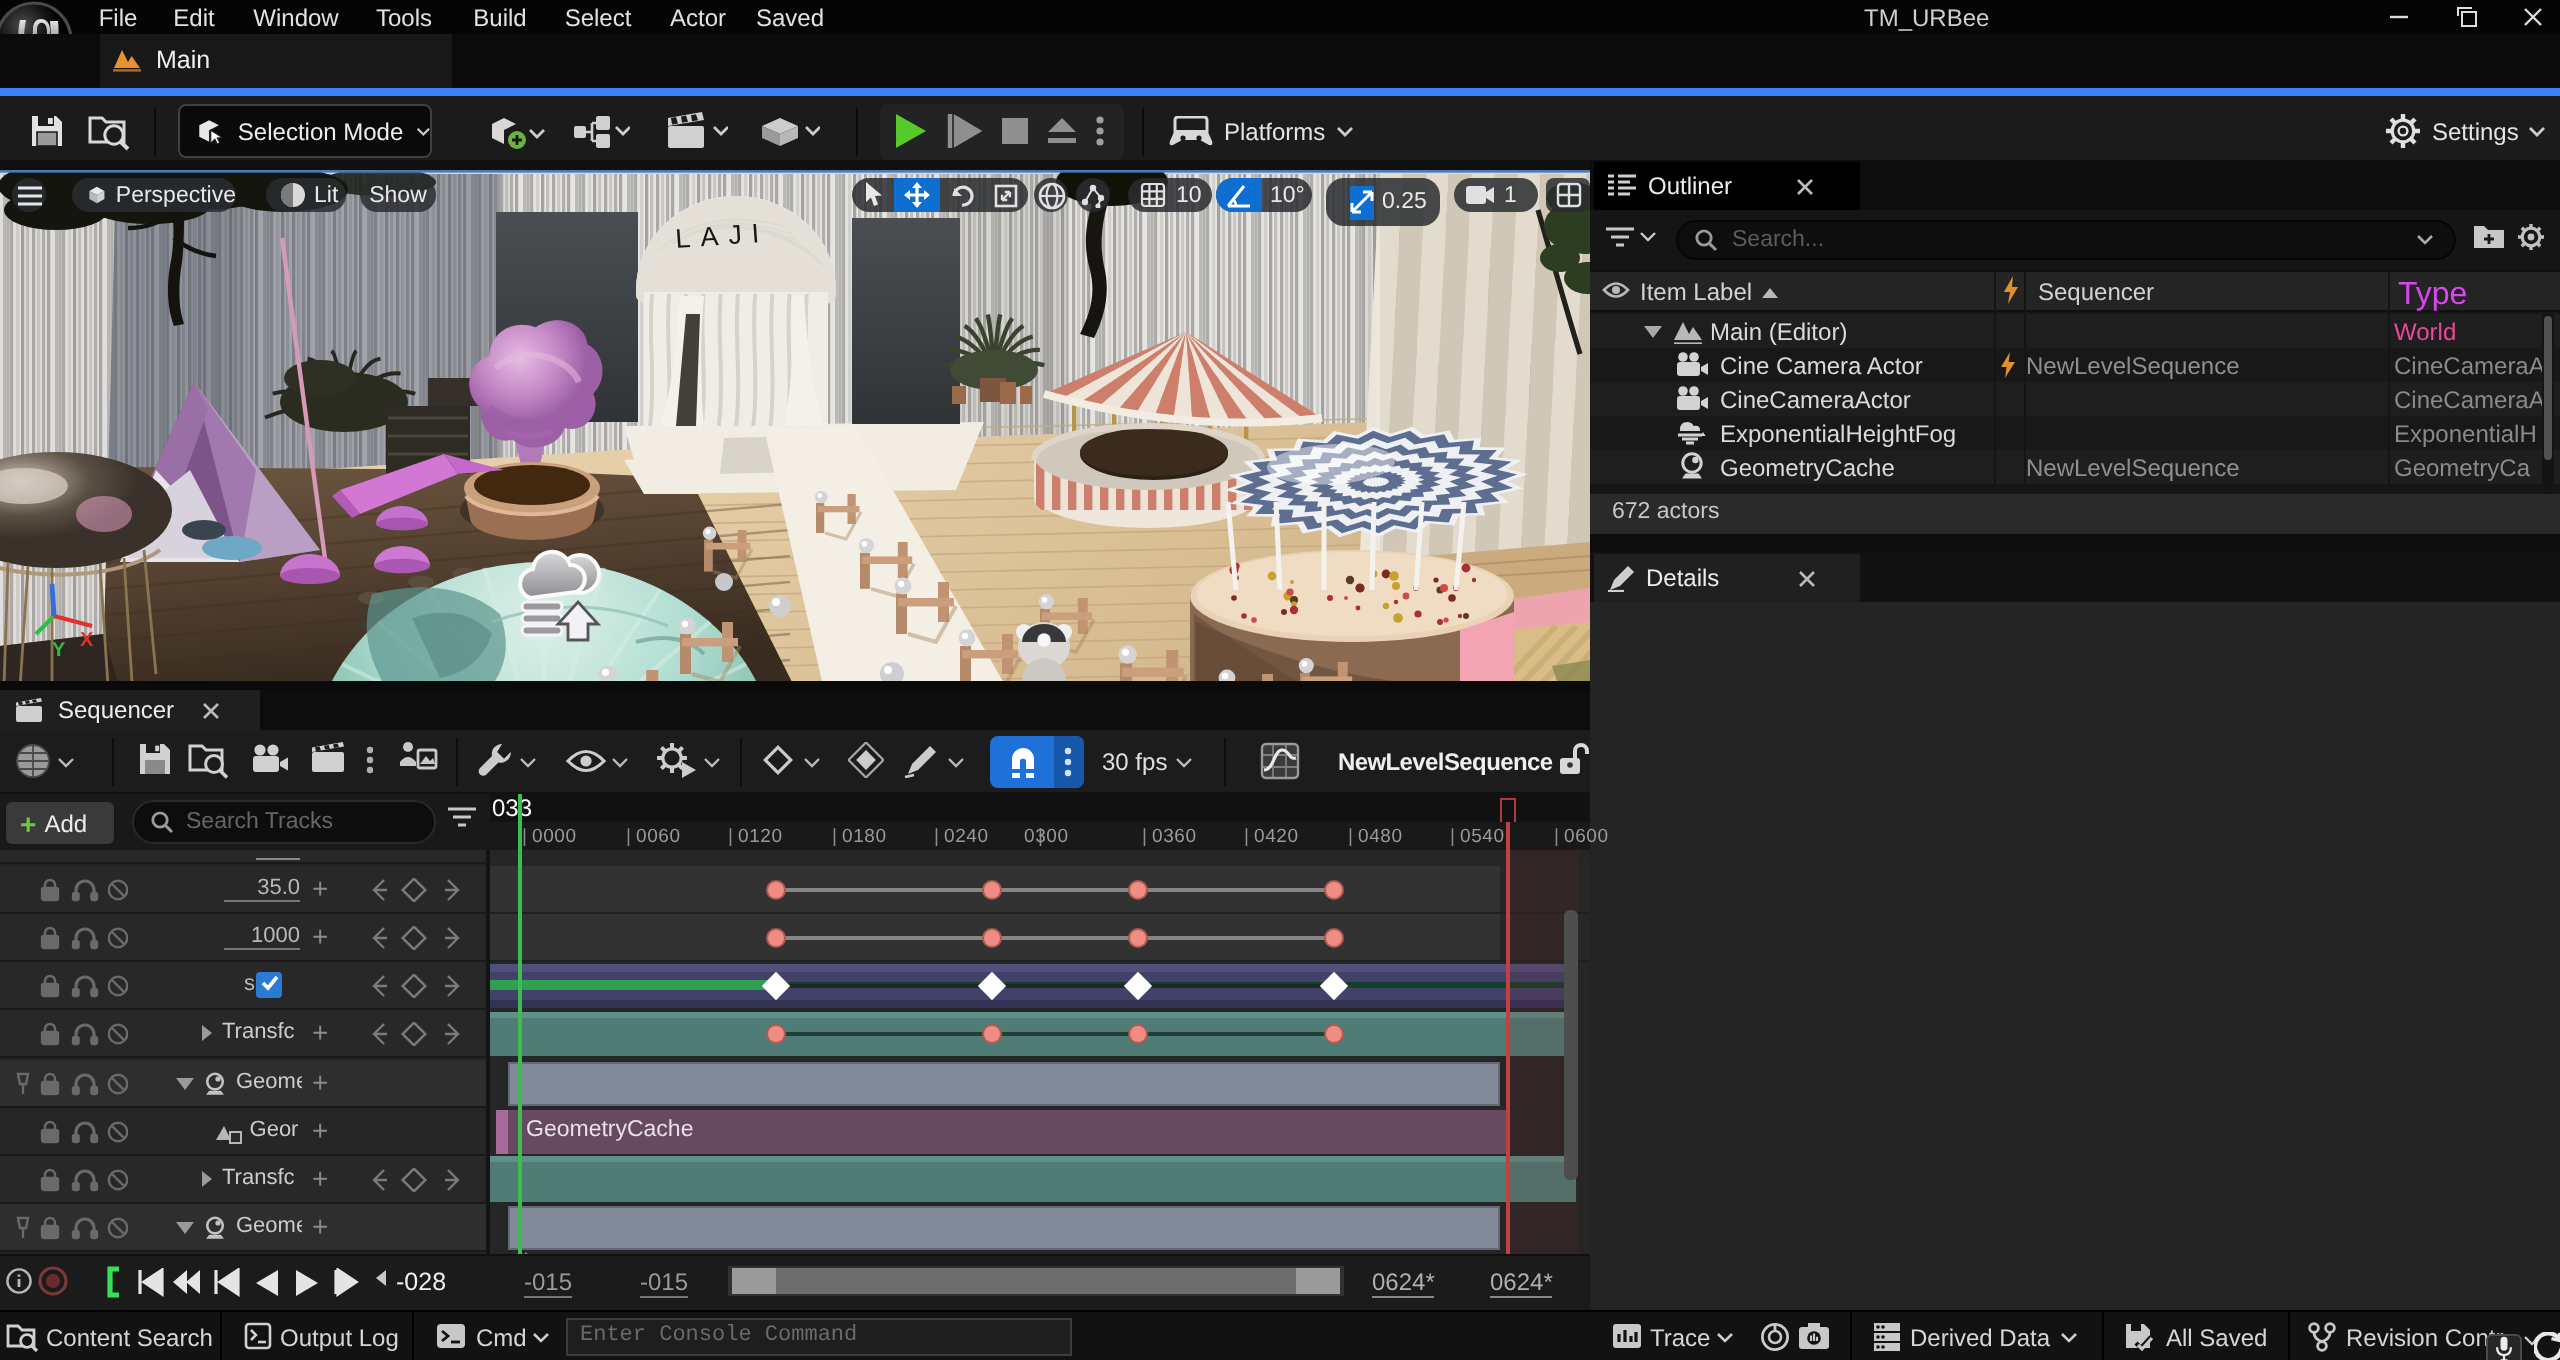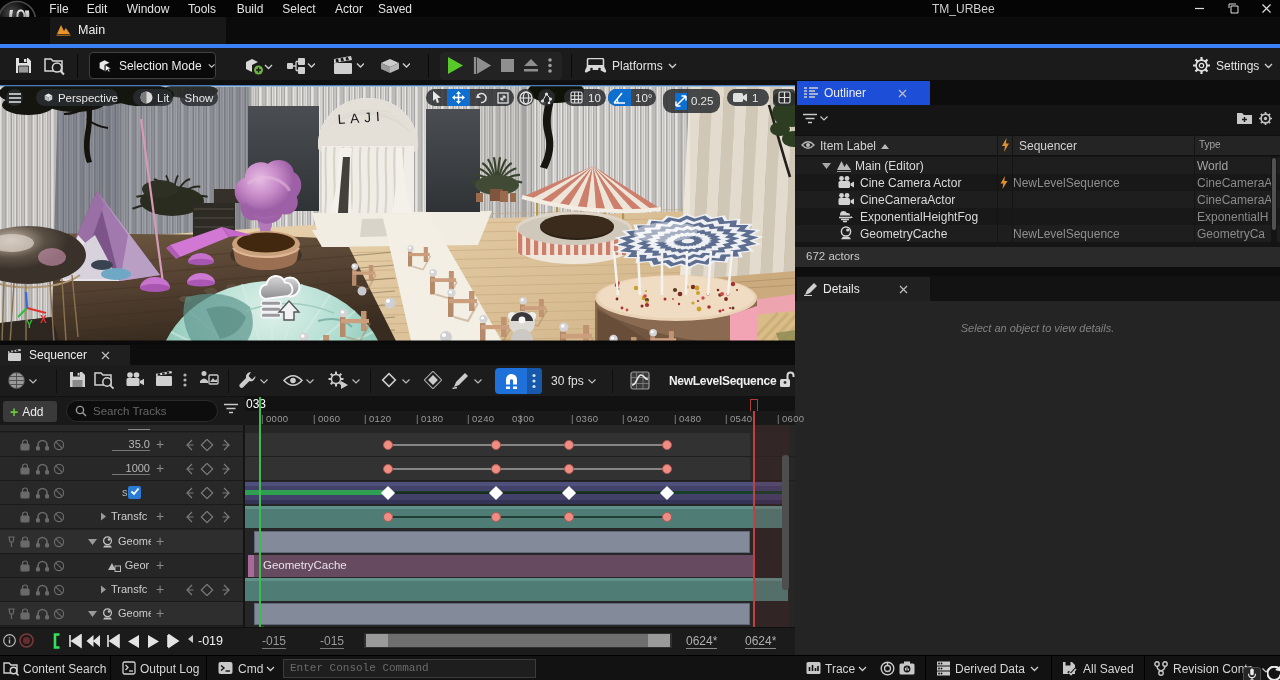--- a/index.html
+++ b/index.html
@@ -797,21 +797,21 @@
           <g stroke="#e0e0e0" stroke-width="1.2" fill="none">
             <rect x="1" y="1" width="11" height="11" rx="1.5"></rect>
             <path d="M1 6.5 H12 M6.5 1 V12"></path>
           </g>
         </svg>
       </div>
   </div>
   <div class="abs" id="rightcol">
 
     <div class="abs" style="left:0;top:0;width:485px;height:25px;background:#0d0d0d;"></div>
-    <div class="abs" style="left:2px;top:1px;width:133px;height:24px;background:#1d4ed8;display:flex;align-items:center;">
+    <div class="abs" style="left:2px;top:1px;width:133px;height:24px;background:#000000;display:flex;align-items:center;">
       <svg style="margin-left:7px" width="14" height="12" viewBox="0 0 14 12">
           <path d="M0 1 H3 M0 4 H3 M0 7 H3 M0 10 H3" stroke="#cfcfcf" stroke-width="1.4"></path>
           <path d="M5 1 H14 M5 4 H11 M5 7 H14 M5 10 H11" stroke="#cfcfcf" stroke-width="1.4"></path>
         </svg>
       <span style="margin-left:6px;font-size:12px;color:#ececec;">Outliner</span>
       <svg style="margin-left:32px" width="9" height="9" viewBox="0 0 9 9">
           <path d="M1 1 L8 8 M8 1 L1 8" stroke="#bbb" stroke-width="1.3"></path>
         </svg>
     </div>
 
@@ -819,20 +819,30 @@
     <div class="abs" style="left:8px;top:33px;">
         <svg width="15" height="12" viewBox="0 0 15 12">
           <path d="M0 1.5 H14 M2.5 5.5 H11.5 M5 9.5 H9" stroke="#c8c8c8" stroke-width="1.5"></path>
         </svg>
       </div>
     <div class="abs" style="left:25px;top:36px;">
         <svg width="8" height="5" viewBox="0 0 8 5">
           <path d="M0.5 0.5 L4 4 L7.5 0.5" fill="none" stroke="#c8c8c8" stroke-width="1.2"></path>
         </svg>
       </div>
+    <div class="abs" style="left:43px;top:30px;width:390px;height:20px;background:#0e0e0e;border:1px solid #060606;border-radius:10px;display:flex;align-items:center;">
+      <svg style="margin-left:8px" width="12" height="12" viewBox="0 0 12 12">
+          <circle cx="5" cy="5" r="3.6" fill="none" stroke="#9a9a9a" stroke-width="1.4"></circle>
+          <path d="M7.8 7.8 L11 11" stroke="#9a9a9a" stroke-width="1.5"></path>
+        </svg>
+      <span style="margin-left:7px;font-size:11.5px;color:#5c5c5c;">Search...</span>
+      <svg style="margin-left:auto;margin-right:10px;" width="9" height="6" viewBox="0 0 9 6">
+          <path d="M1 1 L4.5 4.5 L8 1" fill="none" stroke="#aaa" stroke-width="1.3"></path>
+        </svg>
+    </div>
     <div class="abs" style="left:441px;top:31px;">
         <svg width="17" height="15" viewBox="0 0 17 15">
           <path d="M1 2 H6 L8 4 H16 V13 H1 Z" fill="#c8c8c8"></path>
           <path d="M8.5 6 V11 M6 8.5 H11" stroke="#1a1a1a" stroke-width="1.4"></path>
         </svg>
       </div>
     <div class="abs" style="left:463px;top:31px;">
         <svg width="15" height="15" viewBox="0 0 15 15">
           <circle cx="7.5" cy="7.5" r="4.4" fill="none" stroke="#c0c0c0" stroke-width="1.6"></circle>
           <circle cx="7.5" cy="7.5" r="1.7" fill="#c0c0c0"></circle>
@@ -857,41 +867,41 @@
       </div>
     <div class="abs" style="left:202px;top:55px;width:1px;height:21px;background:#141414;"></div>
     <div class="abs" style="left:206px;top:58px;">
         <svg width="9" height="14" viewBox="0 0 9 14">
           <path d="M5.5 0 L1 8 H4 L3 14 L8 5.5 H5 Z" fill="#e0902e"></path>
         </svg>
       </div>
     <div class="abs" style="left:217px;top:55px;width:1px;height:21px;background:#141414;"></div>
     <div class="abs" style="left:224px;top:59px;font-size:12px;color:#d2d2d2;">Sequencer</div>
     <div class="abs" style="left:399px;top:55px;width:1px;height:21px;background:#141414;"></div>
-    <div class="abs" style="left:404px;top:59px;font-size:10px;color:#a3a3a3;">Type</div>
+    <div class="abs" style="left:404px;top:59px;font-size:16px;color:#d946ef;">Type</div>
 
     <div class="abs" style="left:0;top:77px;width:485px;height:17px;background:#1e1e1e;"></div>
     <div class="abs" style="left:0;top:94px;width:485px;height:17px;background:#181818;"></div>
     <div class="abs" style="left:0;top:111px;width:485px;height:17px;background:#1e1e1e;"></div>
     <div class="abs" style="left:0;top:128px;width:485px;height:17px;background:#181818;"></div>
     <div class="abs" style="left:0;top:145px;width:485px;height:17px;background:#1e1e1e;"></div>
     <div class="abs" style="left:0;top:162px;width:485px;height:5px;background:#151515;"></div>
     <div class="abs" style="left:27px;top:83px;">
         <svg width="9" height="6" viewBox="0 0 9 6">
           <path d="M0 0 H9 L4.5 6 Z" fill="#a8a8a8"></path>
         </svg>
       </div>
     <div class="abs" style="left:42px;top:79px;">
         <svg width="14" height="13" viewBox="0 0 14 13">
           <path d="M0 11 L4.5 2 L7.5 8 L9.5 4.5 L14 11 Z" fill="#b8b8b8"></path>
           <path d="M0 12.8 H14" stroke="#b8b8b8" stroke-width="1.2"></path>
         </svg>
       </div>
     <div class="abs" style="left:60px;top:79px;font-size:12px;color:#dadada;">Main (Editor)</div>
-    <div class="abs" style="left:402px;top:79px;font-size:12px;color:#a3a3a3;">World</div>
+    <div class="abs" style="left:402px;top:79px;font-size:12px;color:#ec4899;">World</div>
     <div class="abs" style="left:43px;top:96px;">
         <svg width="16" height="13" viewBox="0 0 16 13">
           <circle cx="3.5" cy="2.5" r="2.4" fill="#d2d2d2"></circle>
           <circle cx="9" cy="2.5" r="2.4" fill="#d2d2d2"></circle>
           <rect x="0.5" y="5" width="11.5" height="7" rx="1.5" fill="#d2d2d2"></rect>
           <path d="M12.5 7.5 L16 5.5 V11.5 L12.5 9.5 Z" fill="#d2d2d2"></path>
         </svg>
       </div>
     <div class="abs" style="left:65px;top:96px;font-size:12px;color:#dadada;">Cine Camera Actor</div>
     <div class="abs" style="left:205px;top:96px;">
@@ -944,21 +954,20 @@
           <path d="M1 12 L3 7 L10 0 L13 3 L6 10 Z" fill="#cfcfcf"></path>
           <path d="M0 12.6 H8" stroke="#cfcfcf" stroke-width="1.3"></path>
         </svg>
       <span style="margin-left:6px;font-size:12px;color:#ececec;">Details</span>
       <svg style="margin-left:39px" width="9" height="9" viewBox="0 0 9 9">
           <path d="M1 1 L8 8 M8 1 L1 8" stroke="#bbb" stroke-width="1.3"></path>
         </svg>
     </div>
 
     <div class="abs" style="left:0;top:221px;width:485px;height:354px;background:#242424;"></div>
-    <div class="abs" style="left:0;top:242px;width:485px;text-align:center;font-size:11px;font-style:italic;color:#828282;">Select an object to view details.</div>
 
     <div class="abs" style="left:476px;top:77px;width:6px;height:90px;background:#141414;"></div>
     <div class="abs" style="left:477px;top:78px;width:4px;height:72px;background:#525252;border-radius:2px;"></div>
   </div>
   <div class="abs" id="seq">
 <div class="abs" style="left:0;top:0;width:795px;height:20px;background:#0d0d0d;"></div>
 <div class="abs" style="left:0;top:0;width:130px;height:20px;background:#1f1f1f;display:flex;align-items:center;">
         <svg style="margin-left:7px" width="16" height="13" viewBox="0 0 16 13">
           <path d="M1 4 L14 1.8 L13.4 0 L1 2.2 Z" fill="#cfcfcf"></path>
           <rect x="1" y="4" width="13" height="8" rx="1" fill="#cfcfcf"></rect>
@@ -1496,21 +1505,21 @@
       <div class="abs" style="left:166px;top:289px;">
         <svg width="15" height="15" viewBox="0 0 15 15">
           <path d="M2 1 V13 M3 1 L12 7 L3 13 Z" fill="#e4e4e4" stroke="#e4e4e4" stroke-width="1.6"></path>
         </svg>
       </div>
       <div class="abs" style="left:186px;top:288px;">
         <svg width="15" height="15" viewBox="0 0 15 15">
           <path d="M7 2 L2 6 L7 10 Z" fill="#c8c8c8"></path>
         </svg>
       </div>
-<div class="abs" style="left:198px;top:289px;font-size:12.5px;color:#f0f0f0;">-019</div>
+<div class="abs" style="left:198px;top:289px;font-size:12.5px;color:#f0f0f0;">-028</div>
 <div class="abs" style="left:262px;top:289px;font-size:12px;color:#9a9a9a;border-bottom:1px solid #777;">-015</div>
 <div class="abs" style="left:320px;top:289px;font-size:12px;color:#9a9a9a;border-bottom:1px solid #777;">-015</div>
 <div class="abs" style="left:364px;top:288px;width:308px;height:15px;background:#303030;"></div>
 <div class="abs" style="left:366px;top:289px;width:304px;height:13px;background:#6e6e6e;"></div>
 <div class="abs" style="left:366px;top:289px;width:22px;height:13px;background:#9a9a9a;"></div>
 <div class="abs" style="left:648px;top:289px;width:22px;height:13px;background:#9a9a9a;"></div>
 <div class="abs" style="left:686px;top:289px;font-size:12px;color:#b0b0b0;border-bottom:1px solid #888;">0624*</div>
 <div class="abs" style="left:745px;top:289px;font-size:12px;color:#b0b0b0;border-bottom:1px solid #888;">0624*</div>
   </div>
   <div class="abs" id="statusbar">

